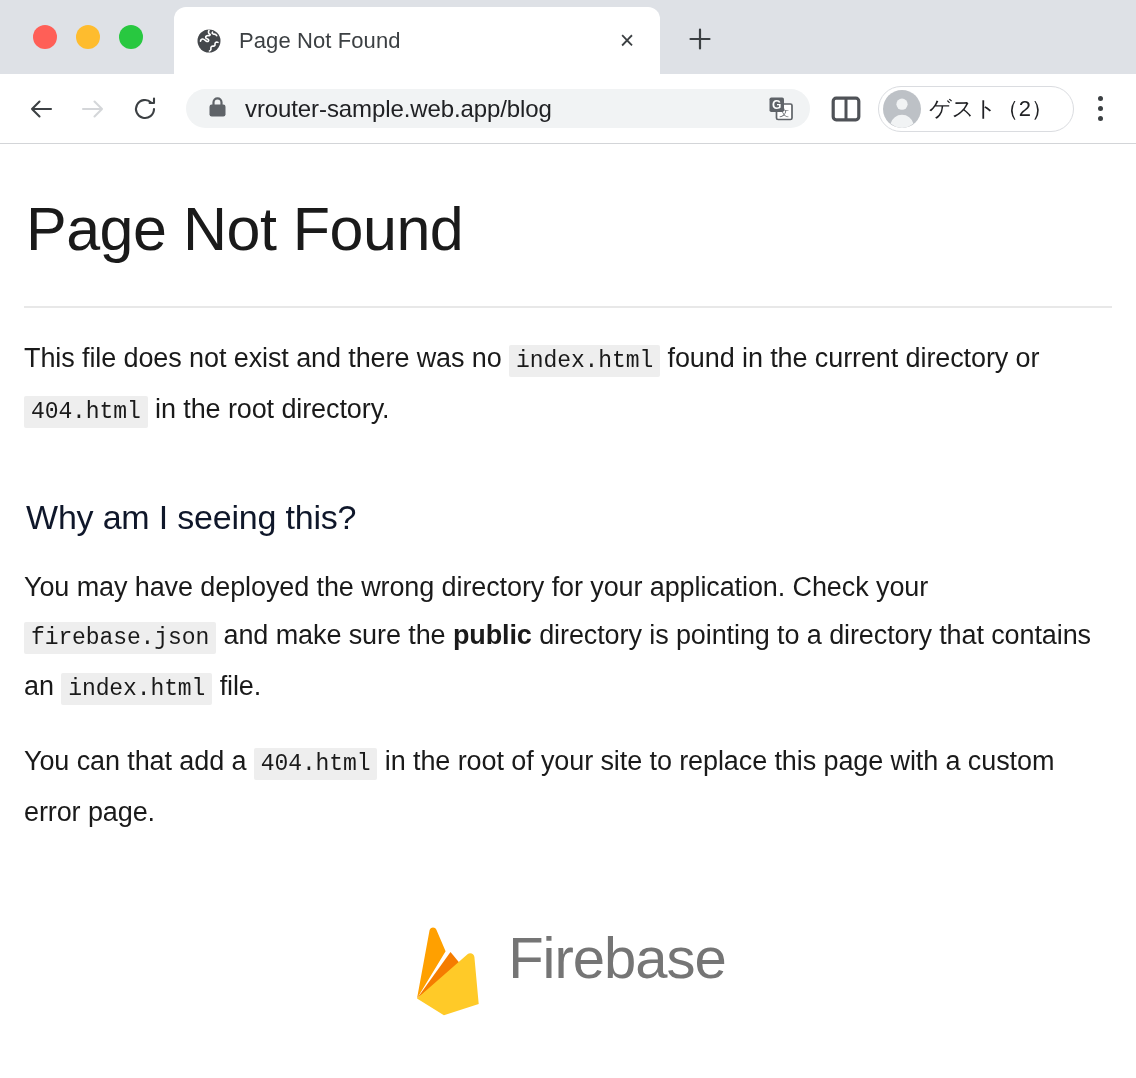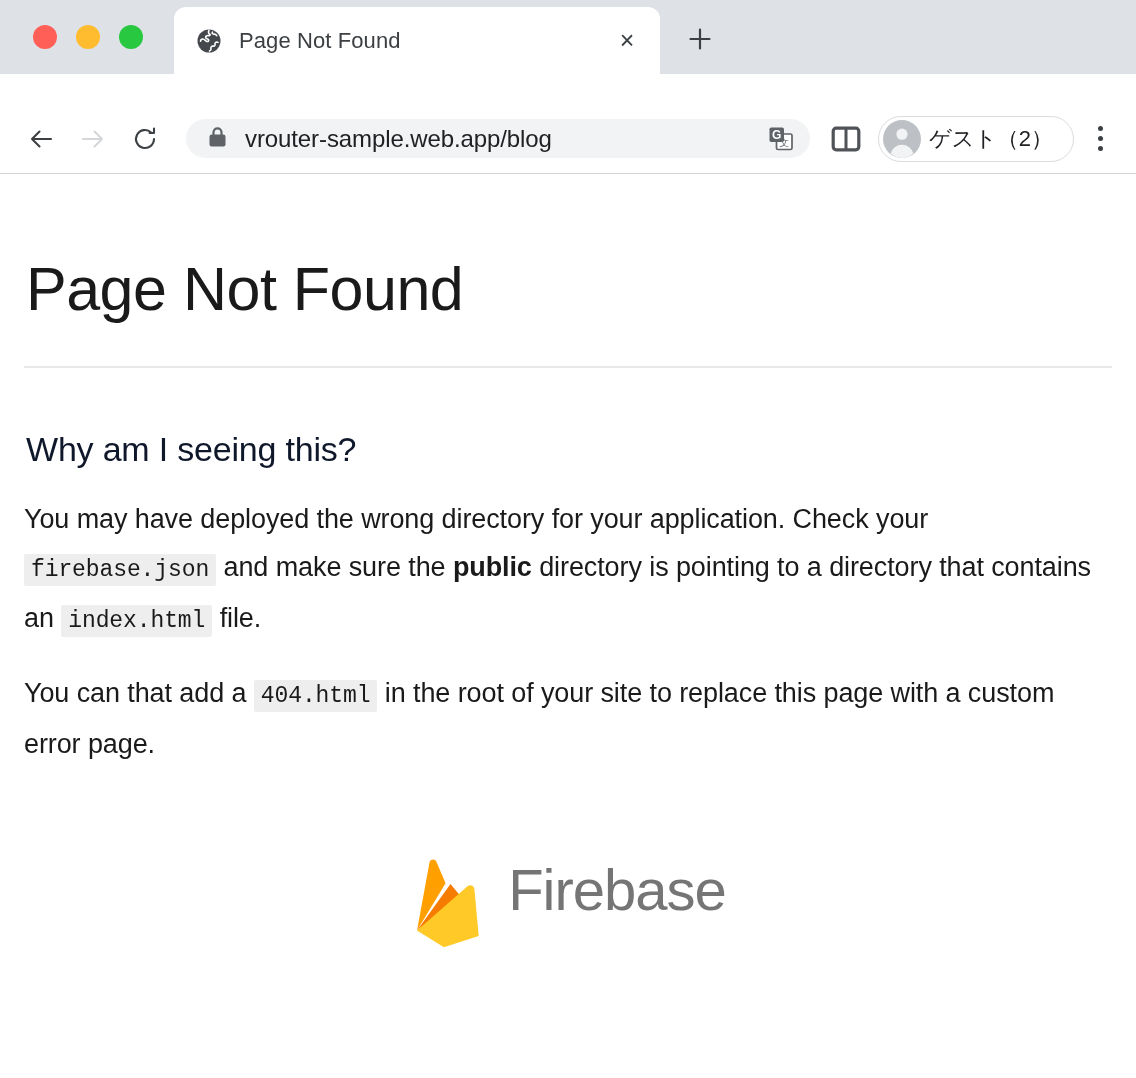--- a/index.html
+++ b/index.html
@@ -7,21 +7,21 @@
   html, body { margin: 0; padding: 0; }
   body {
     width: 1136px;
     height: 1078px;
     background: #ffffff;
     font-family: "Liberation Sans", sans-serif;
     overflow: hidden;
   }
 
   
-  .browser { width: 1136px; height: 1078px; display: flex; flex-direction: column; gap: 30px; }
+  .browser { width: 1136px; height: 1078px; display: flex; flex-direction: column; }
 
   .tabstrip {
     height: 74px;
     background: #dee1e6;
     display: flex;
     align-items: flex-end;
     padding-left: 0;
     position: relative;
     flex: 0 0 auto;
   }
@@ -306,20 +306,23 @@
       <span class="dot"></span>
     </div>
   </div>
 
   <div class="viewport">
 
     <h1 class="page-title">Page Not Found</h1>
 
     <hr class="divider">
 
+    <p class="body-text">
+      <span>This file does not exist and there was no </span><code>index.html</code><span> found in the current directory or </span><code>404.html</code><span> in the root directory.</span>
+    </p>
 
     <h2 class="subhead">Why am I seeing this?</h2>
 
     <p class="body-text">
       <span>You may have deployed the wrong directory for your application. Check your </span><code>firebase.json</code><span> and make sure the </span><strong>public</strong><span> directory is pointing to a directory that contains an </span><code>index.html</code><span> file.</span>
     </p>
 
     <p class="body-text tight">
       <span>You can that add a </span><code>404.html</code><span> in the root of your site to replace this page with a custom error page.</span>
     </p>

